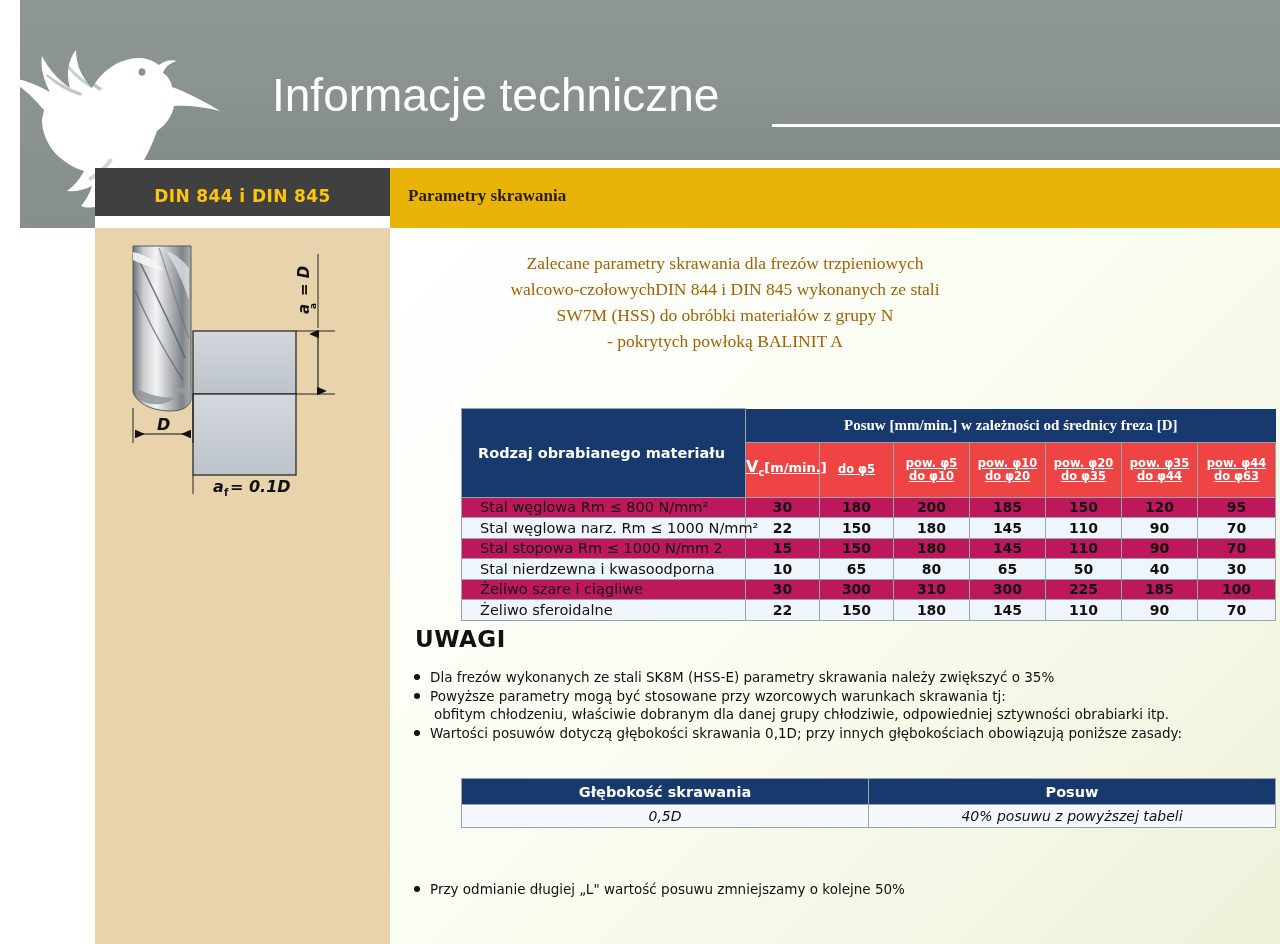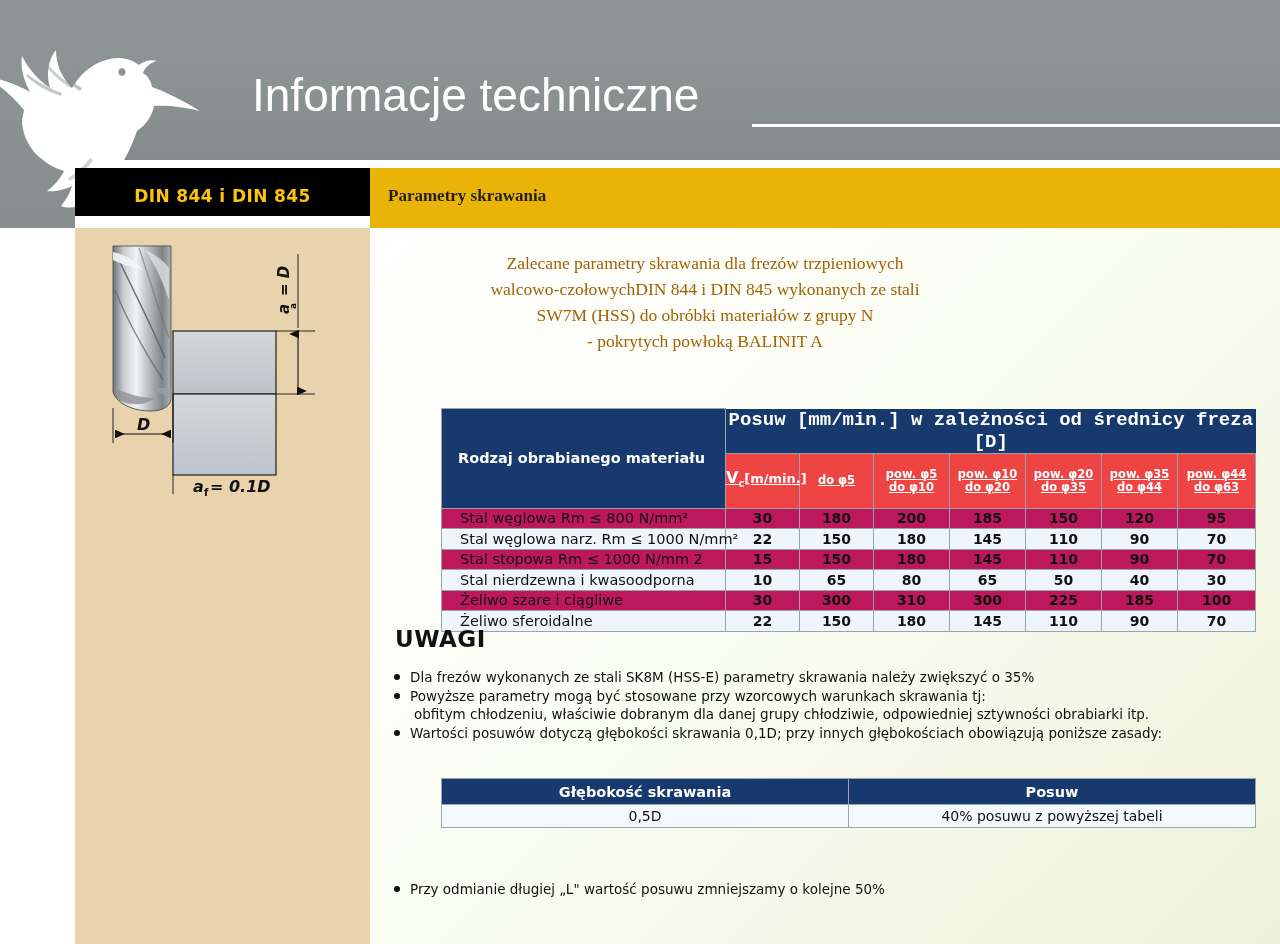--- a/index.html
+++ b/index.html
@@ -3,21 +3,21 @@
 <meta charset="utf-8">
 <style>
   html,body{margin:0;padding:0;}
   body{
     width:1280px;height:944px;
     background:#ffffff;
     font-family:"Liberation Sans", sans-serif;
     position:relative;overflow:hidden;
   }
   
-  .page{position:absolute;inset:0;background:#ffffff;}
+  .page{position:absolute;inset:0;background:#ffffff;margin-left:20px;}
   .bg-green{
     position:absolute;left:370px;top:228px;right:0;bottom:0;
     background:linear-gradient(135deg,#ffffff 0%,#fafdf2 45%,#eef2da 100%);
   }
   
   .banner{
     position:absolute;left:0;top:0;width:1280px;height:228px;
     background:#ffffff;
   }
   .banner-grey{
@@ -41,21 +41,21 @@
   }
   
   .logo{
     position:absolute;left:-6px;top:18px;width:225px;height:205px;
     pointer-events:none;
   }
   
   .tabbar{position:absolute;left:0;top:168px;width:1280px;height:60px;}
   .tab-dark{
     position:absolute;left:75px;top:0;width:295px;height:48px;
-    background:#000000;
+    background:#404040;
   }
   .tab-dark span{
     position:absolute;left:0;right:0;top:18px;text-align:center;
     color:#fcc40d;font-size:17px;font-weight:bold;
     font-family:"DejaVu Sans", sans-serif;
     letter-spacing:.4px;
   }
   .tab-yellow{
     position:absolute;left:370px;top:0;width:910px;height:60px;
     background:#eab308;
@@ -79,22 +79,22 @@
     font-family:Liberation Serif, serif;
     text-align:center;
   }
   
   .tbl-wrap{position:absolute;left:71px;top:180px;width:814px;}
   table{border-collapse:collapse;table-layout:fixed;width:814px;}
   table td,table th{padding:0;border:1px solid #9aa3ad;}
   .hd-blue{background:#17396d;color:#fff;}
   .hd-red{background:#ef4444;color:#fff;text-decoration:underline;}
   .th-span{
-    height:33px;font-size:19px;font-weight:600;text-align:center;
-    font-family:Liberation Mono, monospace;border:none!important;
+    height:33px;font-size:15px;font-weight:600;text-align:center;
+    font-family:Liberation Serif, serif;border:none!important;
   }
   .th-mat{
     font-size:14.5px;font-weight:600;text-align:left;padding-left:16px!important;
     font-family:"DejaVu Sans", sans-serif;vertical-align:middle;
   }
   .th-col{
     height:54px;font-size:11.5px;font-weight:600;text-align:center;
     line-height:13px;font-family:"DejaVu Sans", sans-serif;
   }
   .th-vc{font-size:13px;}
@@ -132,21 +132,21 @@
   table.t2{width:814px;}
   .t2 .h{
     background:#17396d;color:#fff;height:25px;text-align:center;
     font-size:14.5px;font-weight:600;font-family:"DejaVu Sans", sans-serif;
   }
   .t2 .c{
     height:22px;text-align:center;font-size:14px;color:#111;
     font-family:"DejaVu Sans", sans-serif;
   }
   .t2 .tan{background:#e9cda4;}
-  .t2 .wht{background:#f4f9fd;}
+  .t2 .wht{background:#f4f9fd;font-style:italic;}
   .note-last{position:absolute;left:12px;top:652px;width:890px;}
 </style>
 </head>
 <body>
 
 <div class="page">
   <div class="bg-green"></div>
 
   <div class="banner">
     <div class="banner-grey"></div>

